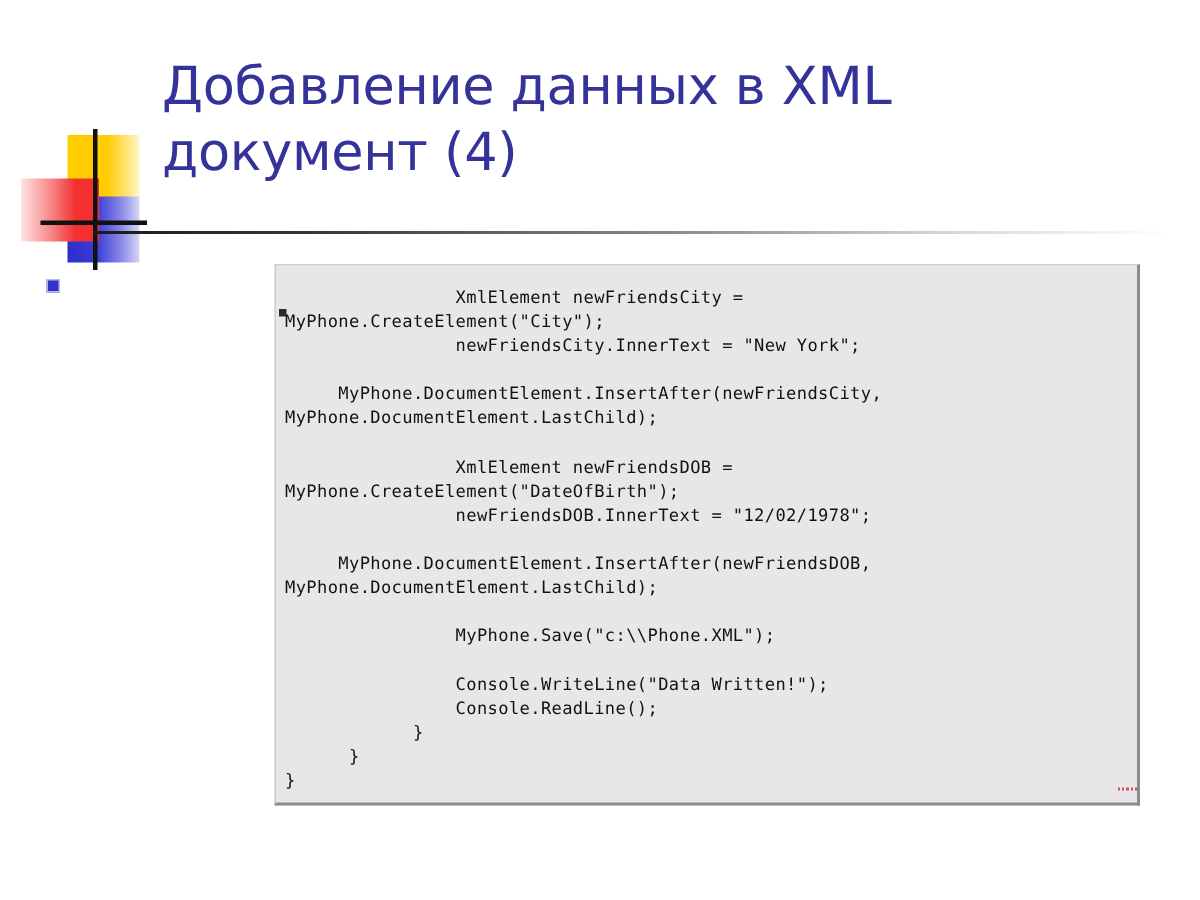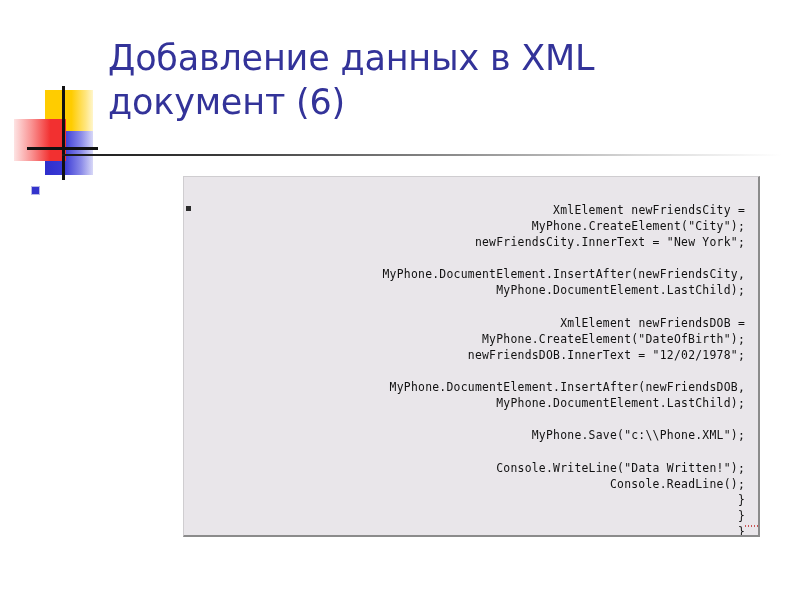--- a/index.html
+++ b/index.html
@@ -136,23 +136,22 @@
     top: 9px;
     width: 577px;
   }
   #code-text {
     font-family: "DejaVu Sans Mono", "Liberation Mono", monospace;
     font-size: 11.4px;
     line-height: 16.1px;
     color: #111111;
     white-space: pre;
     letter-spacing: 0.25px;
-    margin: 16px;
+    margin: 4px;
     padding: 0 0 0 2px;
-    text-align: right;
   }
   #code-bullet {
     position: absolute;
     left: 2px;
     top: 29px;
     width: 5px;
     height: 5px;
     background: #2b2b2b;
   }
   
@@ -173,21 +172,21 @@
 
   <div id="logo">
     <div class="logo-sq" id="logo-yellow"></div>
     <div class="logo-sq" id="logo-blue"></div>
     <div class="logo-sq" id="logo-red"></div>
     <div id="logo-vline"></div>
     <div id="logo-hline"></div>
   </div>
 
   <div id="title-block">
-    <div id="title-text">Добавление данных в XML документ (6)</div>
+    <div id="title-text">Добавление данных в XML документ (4)</div>
   </div>
 
   <div id="title-rule"></div>
 
   <div id="bullet-row">
     <div id="bullet-marker"></div>
   </div>
 
   <div id="code-block">
     <div id="code-inner">

